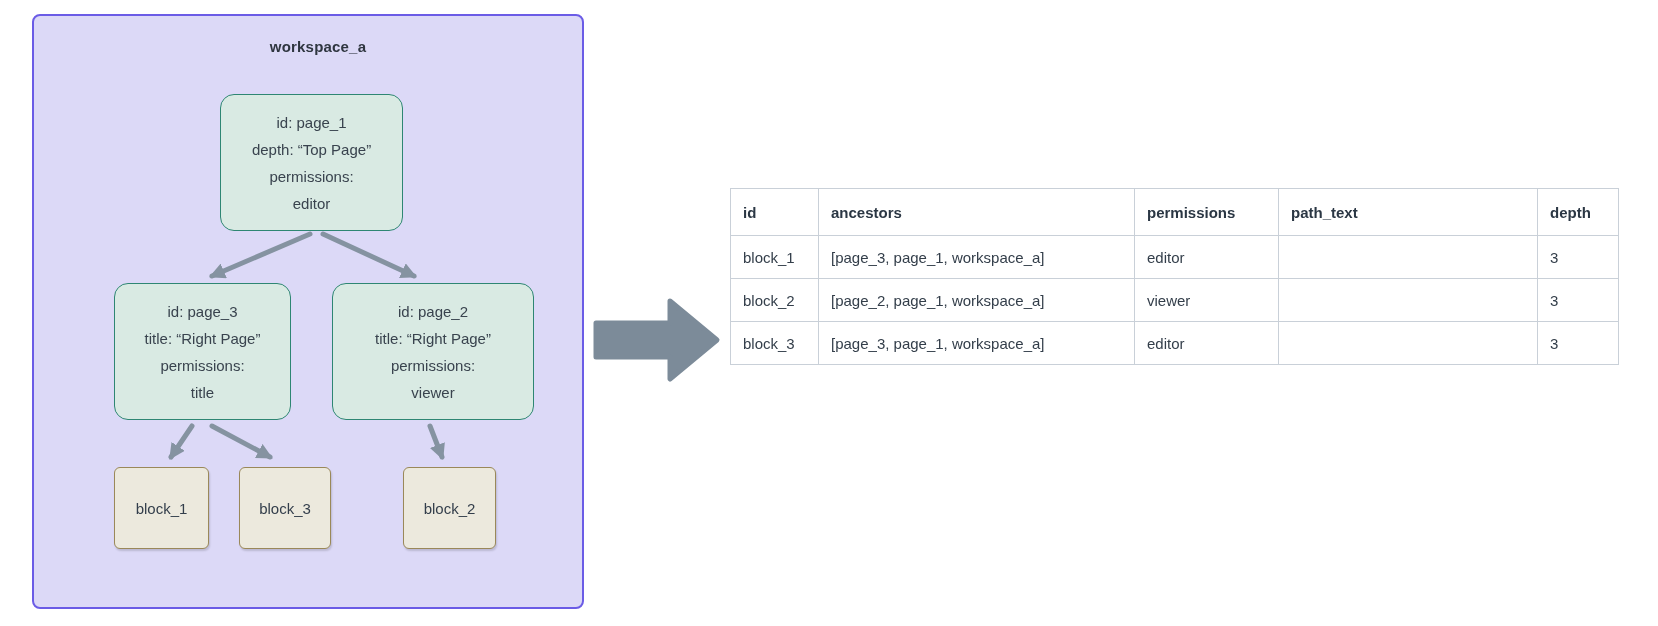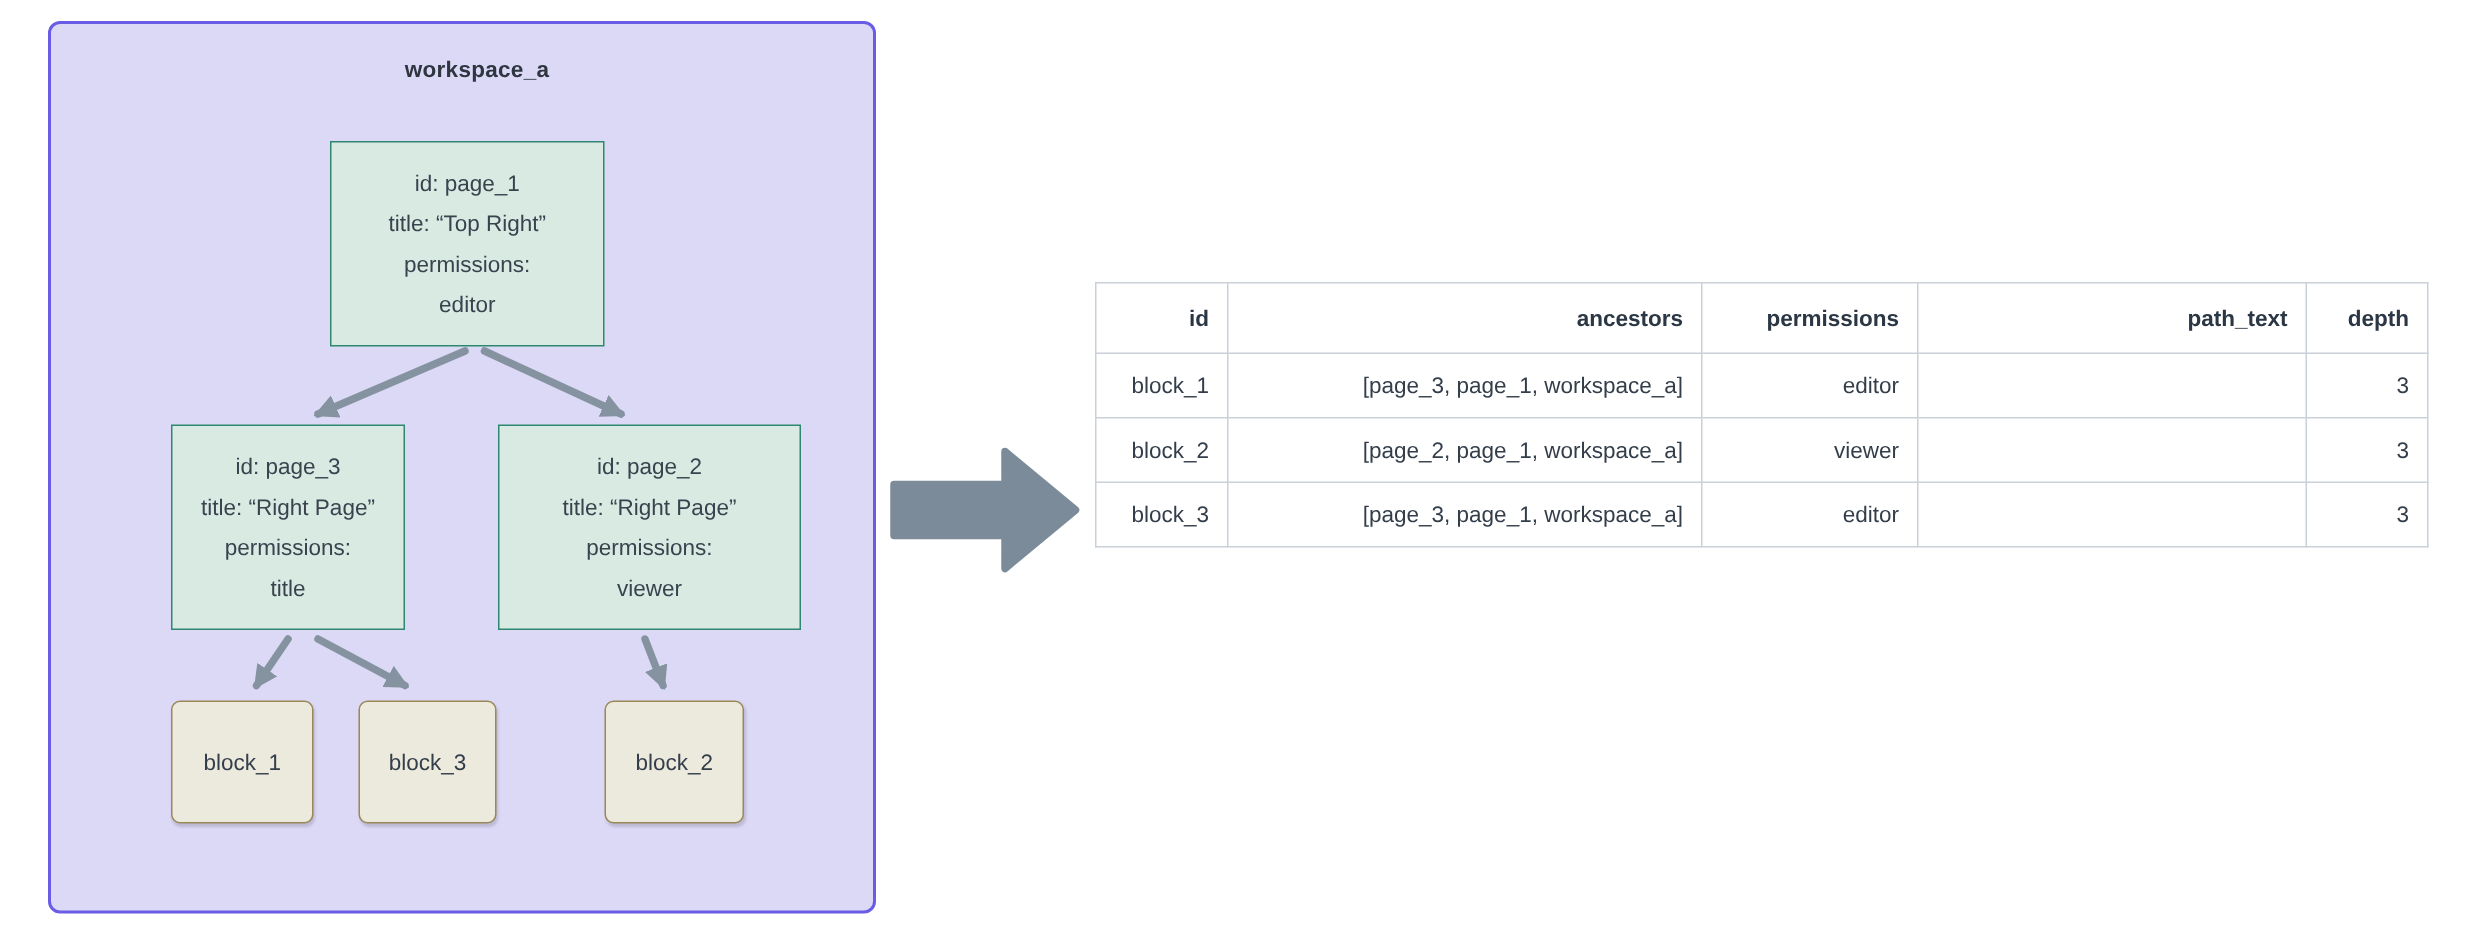--- a/index.html
+++ b/index.html
@@ -39,33 +39,33 @@
     position: absolute;
     left: 0; top: 0;
     width: 552px; height: 595px;
     pointer-events: none;
   }
 
   .node {
     position: absolute;
     background: #d9eae3;
     border: 1.5px solid #2e8673;
-    border-radius: 0;
+    border-radius: 14px;
     box-sizing: border-box;
     display: flex;
     flex-direction: column;
     justify-content: center;
     align-items: center;
     color: #39434e;
     font-size: 15px;
     line-height: 27px;
     text-align: center;
   }
   .node-page1 { left: 186px; top: 78px;  width: 183px; height: 137px; }
-  .node-page3 { left: 80px;  top: 267px; width: 156px; height: 137px; }
+  .node-page3 { left: 80px;  top: 267px; width: 177px; height: 137px; }
   .node-page2 { left: 298px; top: 267px; width: 202px; height: 137px; }
 
   .block {
     position: absolute;
     background: #ece9dd;
     border: 1.5px solid #9a8859;
     border-radius: 6px;
     box-sizing: border-box;
     display: flex;
     justify-content: center;
@@ -97,21 +97,21 @@
     background: #ffffff;
   }
   table.result col.c-id       { width: 88px;  }
   table.result col.c-anc      { width: 316px; }
   table.result col.c-perm     { width: 144px; }
   table.result col.c-path     { width: 259px; }
   table.result col.c-depth    { width: 81px;  }
   table.result th, table.result td {
     border: 1px solid #c9d0d8;
     padding: 0 12px;
-    text-align: right;
+    text-align: left;
     vertical-align: middle;
     overflow: hidden;
     white-space: nowrap;
   }
   table.result th {
     height: 46px;
     font-weight: bold;
     color: #2b3744;
   }
   table.result td { height: 42px; }
@@ -134,21 +134,21 @@
         <line x1="276" y1="218" x2="178" y2="260" marker-end="url(#ah)"></line>
         <line x1="289" y1="218" x2="380" y2="260" marker-end="url(#ah)"></line>
         <line x1="158" y1="410" x2="137" y2="441" marker-end="url(#ah)"></line>
         <line x1="178" y1="410" x2="236" y2="441" marker-end="url(#ah)"></line>
         <line x1="396" y1="410" x2="408" y2="441" marker-end="url(#ah)"></line>
       </g>
     </svg>
 
     <div class="node node-page1">
       <div>id: page_1</div>
-      <div>title: “Top Right”</div>
+      <div>depth: “Top Page”</div>
       <div>permissions:</div>
       <div>editor</div>
     </div>
 
     <div class="node node-page3">
       <div>id: page_3</div>
       <div>title: “Right Page”</div>
       <div>permissions:</div>
       <div>title</div>
     </div>

